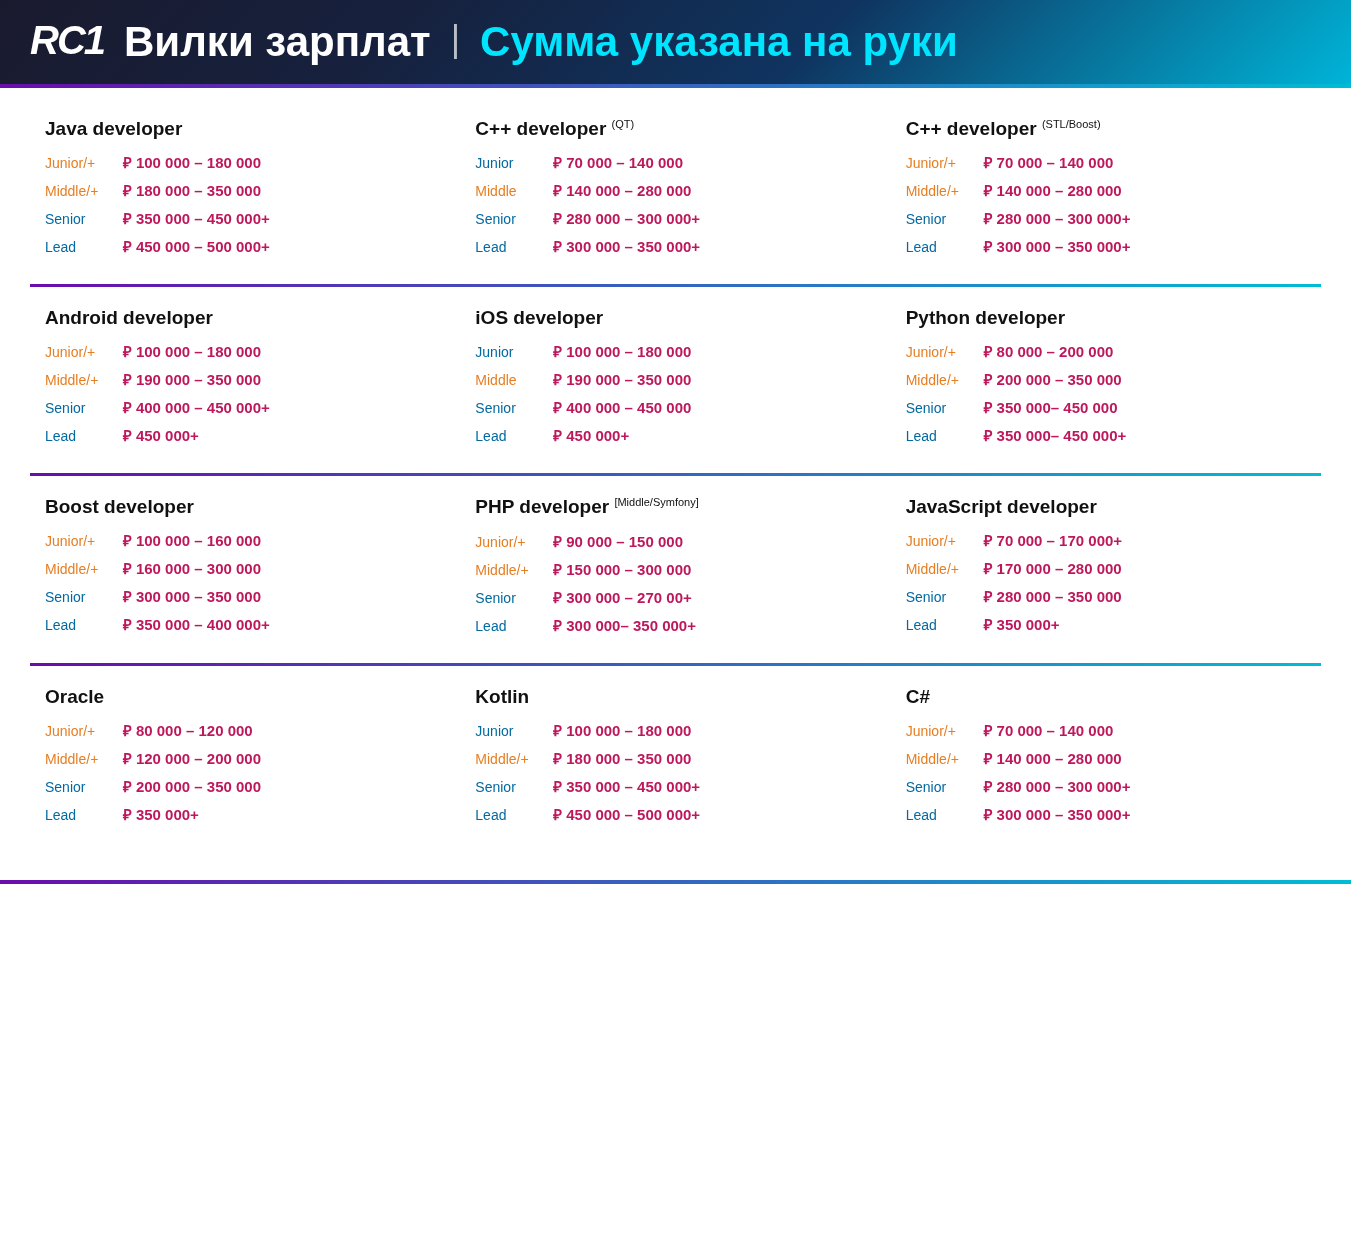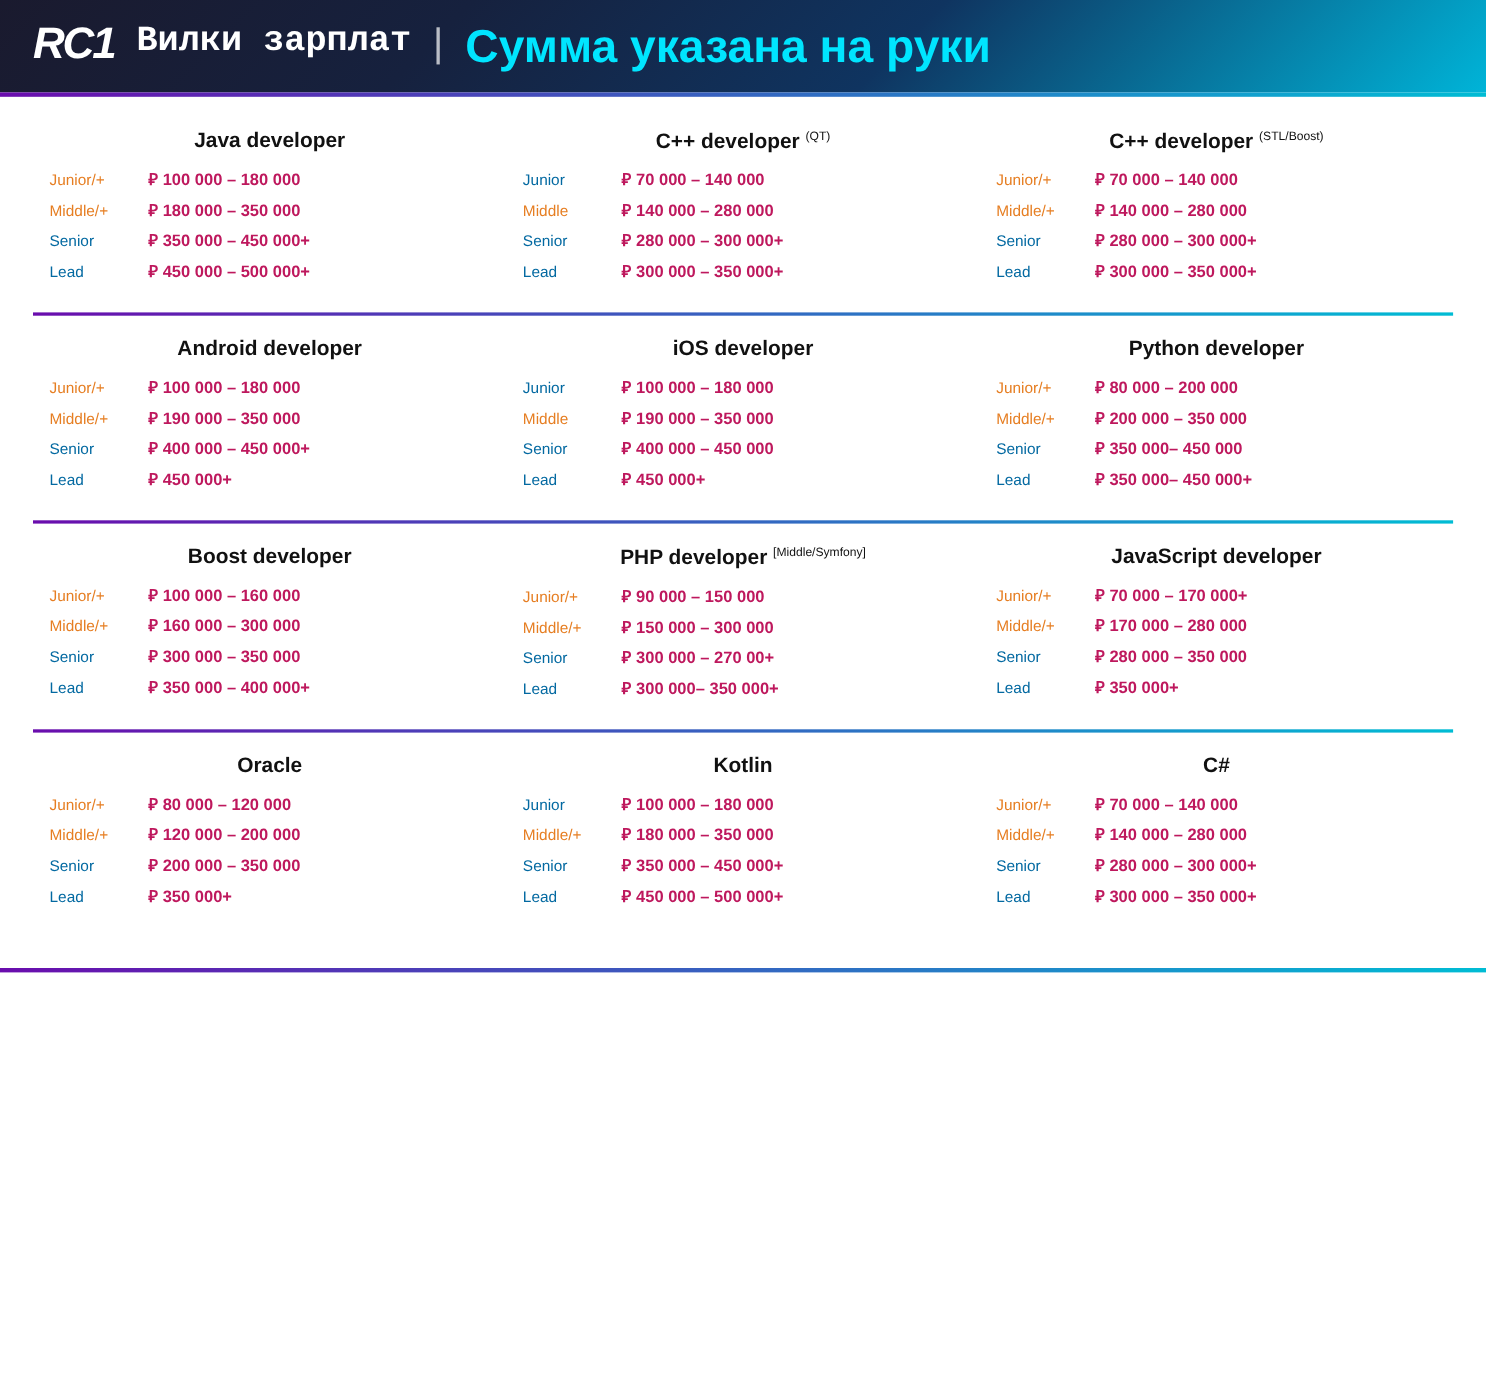--- a/index.html
+++ b/index.html
@@ -20,23 +20,22 @@
     }
     .logo {
       color: white;
       font-size: 40px;
       font-weight: 900;
       letter-spacing: -2px;
       font-style: italic;
     }
     .header-title {
       color: white;
-      font-size: 32px;
+      font-size: 42px;
       font-weight: 900;
-      font-family: Liberation Mono, monospace;
     }
     .header-divider {
       color: white;
       font-size: 36px;
       font-weight: 300;
       opacity: 0.7;
     }
     .header-subtitle {
       color: #00e5ff;
       font-size: 42px;
@@ -69,35 +68,35 @@
       margin-bottom: 8px;
     }
 
     .salary-column {
       padding: 10px 15px;
     }
 
     .column-title {
       font-size: 19px;
       font-weight: 700;
-      text-align: center;
+      text-align: left;
       margin-bottom: 12px;
       color: #111;
     }
 
     .column-title sup {
       font-size: 11px;
       font-weight: 400;
     }
 
     .salary-row {
       display: flex;
       align-items: baseline;
       margin-bottom: 8px;
-      gap: 20px;
+      gap: 8px;
     }
 
     .level-label {
       font-size: 14px;
       color: #0369a1;
       min-width: 70px;
       flex-shrink: 0;
     }
 
     .level-label.orange {

